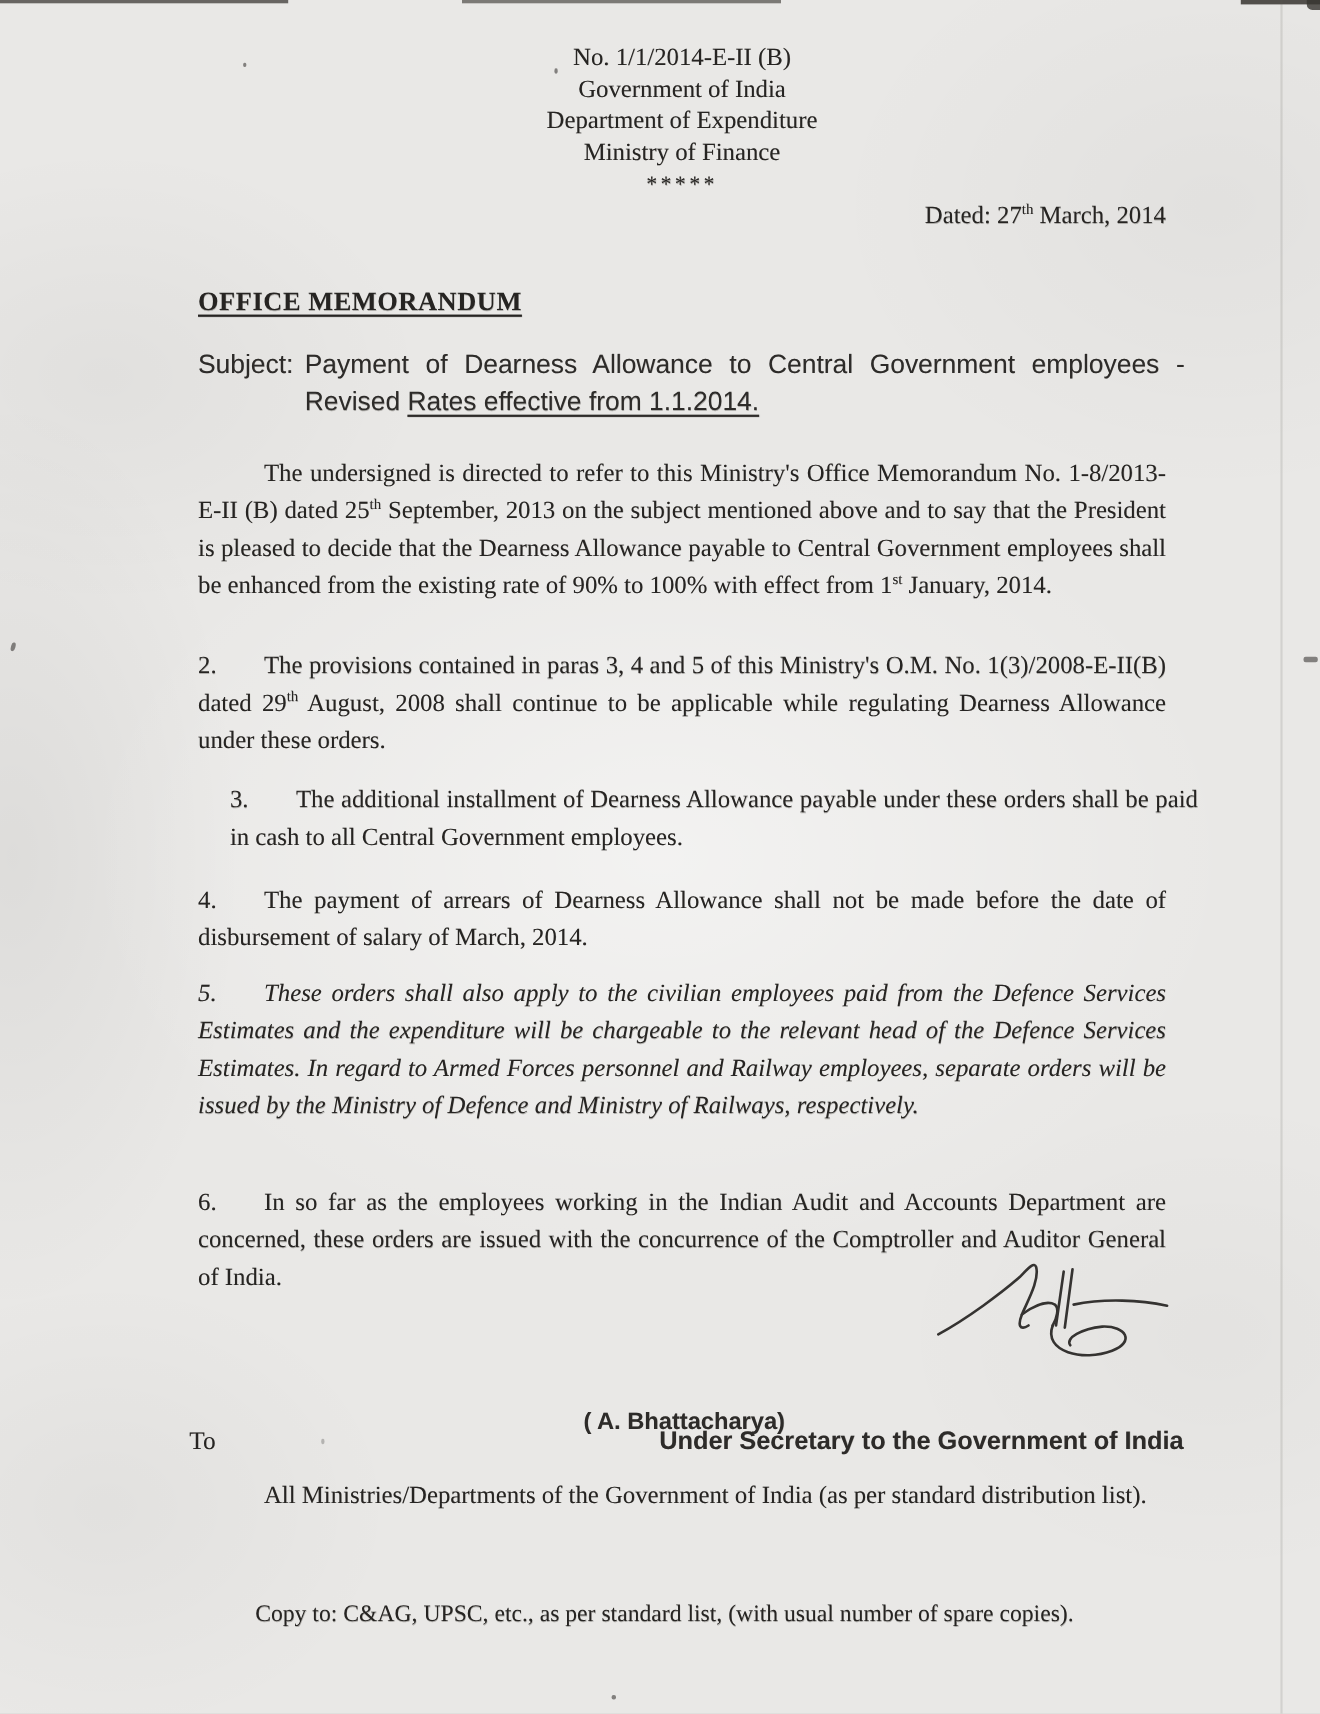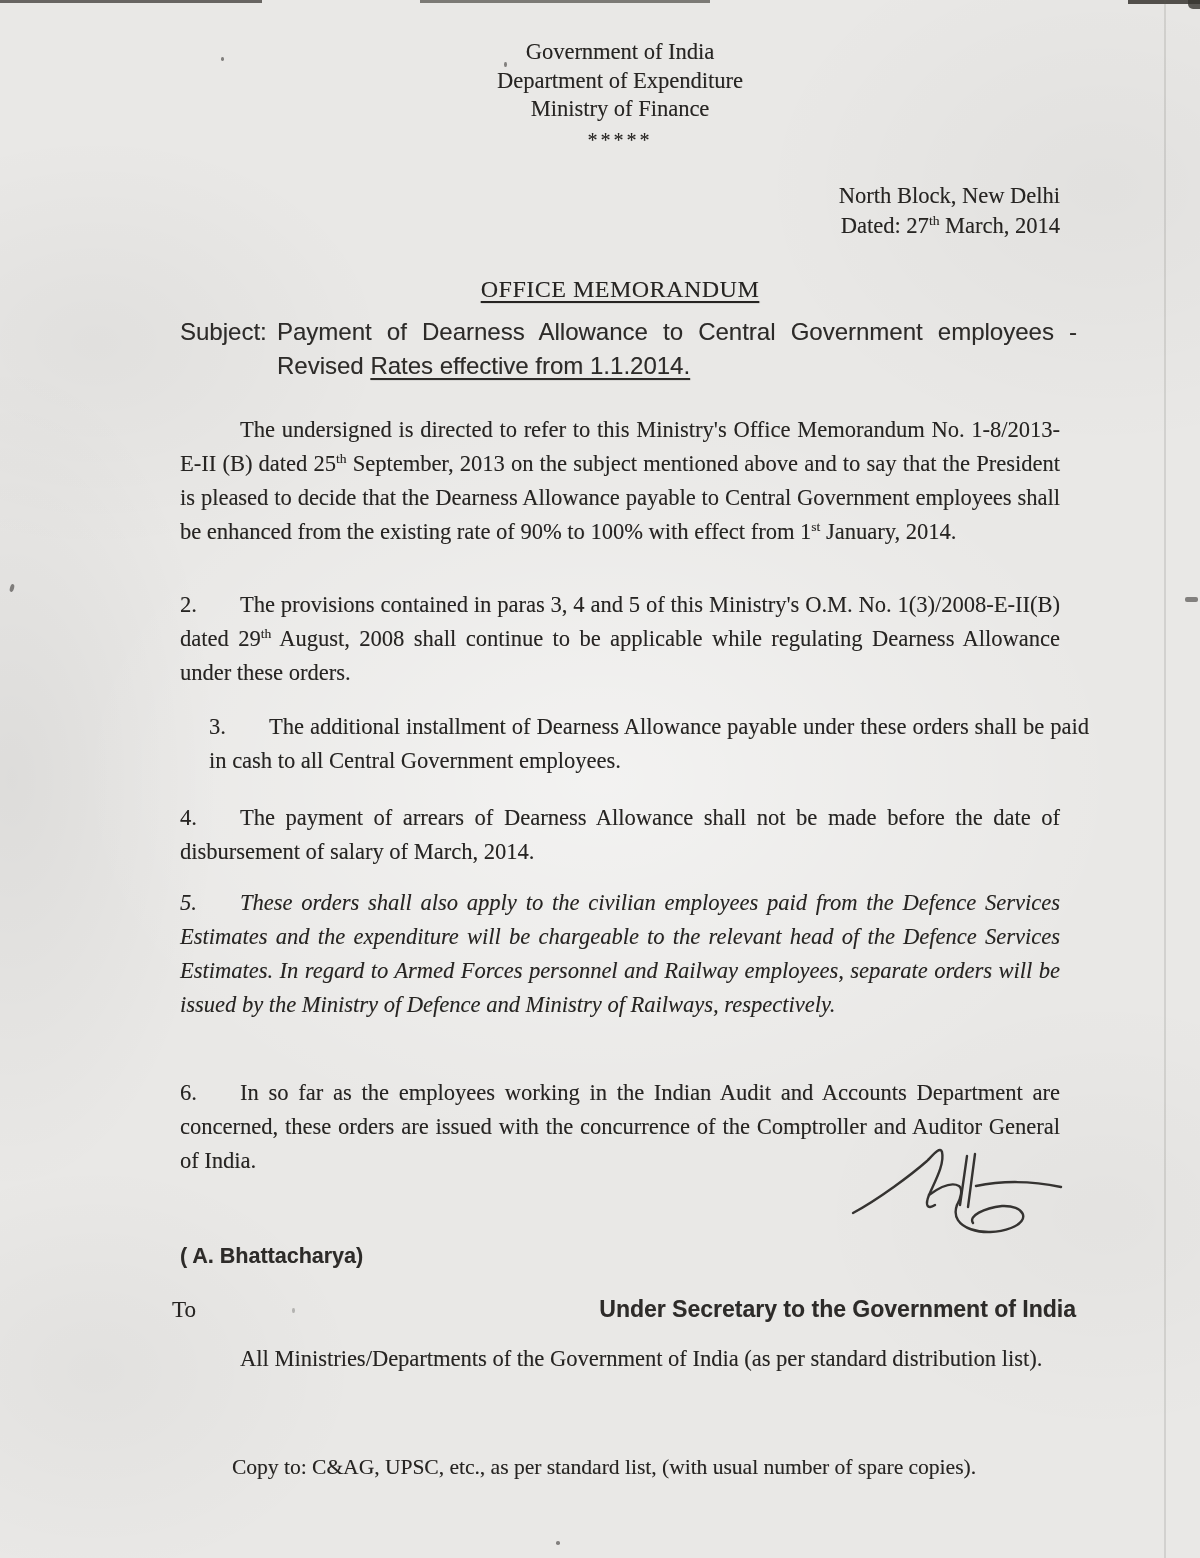--- a/index.html
+++ b/index.html
@@ -38,22 +38,22 @@
   
   .letterhead { position:absolute; left:180px; top:38px; width:880px; text-align:center;
                 font-size:22.5px; line-height:28.5px; }
   .stars { font-size:20px; letter-spacing:3px; padding-top:2px; }
 
   
   .date-block { position:absolute; left:180px; top:181px; width:880px; text-align:right;
                 font-size:22.5px; line-height:30px; }
 
   
-  .om-heading { position:absolute; left:180px; top:276px; width:880px; text-align:center;
-                font-size:24px; font-weight:normal; letter-spacing:0.5px;
+  .om-heading { position:absolute; left:180px; top:262px; width:880px; text-align:left;
+                font-size:24px; font-weight:bold; letter-spacing:0.5px;
                 text-decoration:underline; text-underline-offset:4px; text-decoration-thickness:2px; }
 
   
   .subject { position:absolute; left:180px; top:315px; width:900px; display:flex;
              font-family:"Liberation Sans", sans-serif; font-weight:normal;
              font-size:24px; line-height:34px; color:#2d2b29; }
   .subject-label { width:97px; flex:none; }
   .subject-body  { width:800px; flex:none; text-align:justify; }
   .seg-u { text-decoration:underline; text-underline-offset:4px; text-decoration-thickness:2px; }
 
@@ -64,21 +64,21 @@
   .pa1 { top:413px; }
   .pa2 { top:588px; }
   .pa3 { top:710px;margin-left:29px; }
   .pa4 { top:801px; }
   .pa5 { top:886px;font-style:italic; }
   .pa6 { top:1076px; }
   sup { font-size:0.6em; line-height:0; vertical-align:super; }
 
   
   .sig-svg { position:absolute; left:845px; top:1143px; width:230px; height:102px; }
-  .sig-name  { position:absolute; left:180px; top:1244px; width:900px; text-align:left;
+  .sig-name  { position:absolute; left:180px; top:1280px; width:900px; text-align:center;
                padding-right:16px; box-sizing:border-box;
                font-family:"Liberation Sans", sans-serif; font-weight:bold; font-size:21.5px; color:#2d2b29; }
   .sig-title { position:absolute; left:180px; top:1249px; width:900px; text-align:right;
                padding-right:4px; box-sizing:border-box;
                font-family:"Liberation Sans", sans-serif; font-weight:bold; font-size:23px; color:#2d2b29;margin-top:47px; }
 
   
   .to-label { position:absolute; left:172px; top:1297px; font-size:23px; }
   .to-text  { position:absolute; left:240px; top:1341px; width:820px; margin:0;
               text-align:justify; font-size:22.5px; line-height:35px; }
@@ -96,28 +96,28 @@
   <div class="corner-tr"></div>
   <div class="vline-right"></div>
   <div class="speck sp1"></div>
   <div class="speck sp2"></div>
   <div class="speck sp3"></div>
   <div class="speck sp4"></div>
   <div class="speck sp5"></div>
   <div class="speck sp6"></div>
 
   <div class="letterhead">
+    <div>No. 1/1/2014-E-II (B)</div>
     <div>Government of India</div>
     <div>Department of Expenditure</div>
     <div>Ministry of Finance</div>
     <div class="stars">*****</div>
   </div>
 
   <div class="date-block">
-    <div>North Block, New Delhi</div>
     <div><span>Dated: 27</span><sup>th</sup><span> March, 2014</span></div>
   </div>
 
   <div class="om-heading">OFFICE MEMORANDUM</div>
 
   <div class="subject">
     <span class="subject-label">Subject:</span>
     <span class="subject-body"><span>Payment of Dearness Allowance to Central Government employees - Revised </span><span class="seg-u">Rates effective from 1.1.2014.</span></span>
   </div>
 

